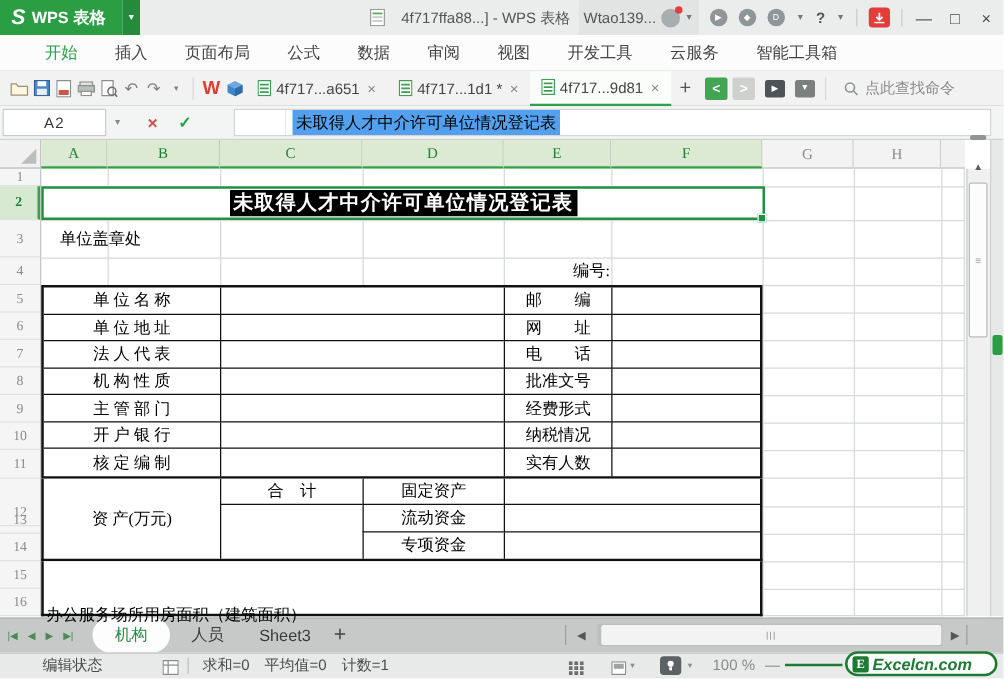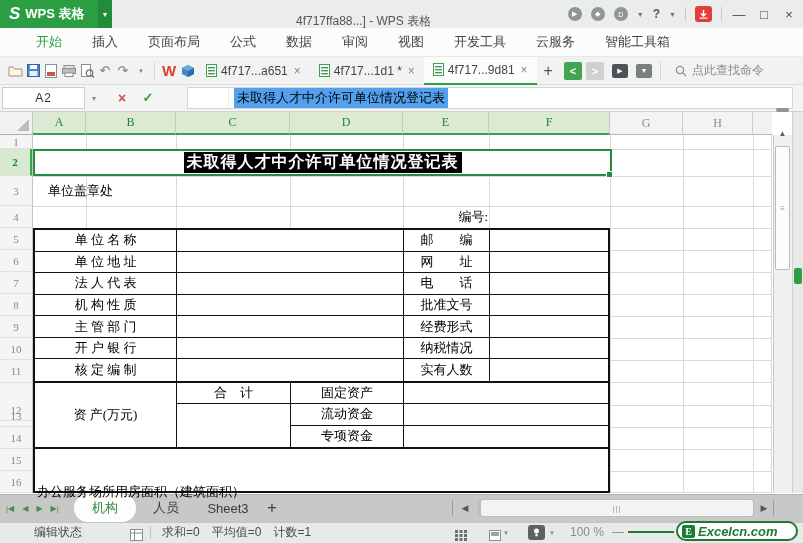--- a/index.html
+++ b/index.html
@@ -7,21 +7,21 @@
        font-family:"Liberation Sans",sans-serif;background:#fff;
        -webkit-font-smoothing:antialiased;}
   .abs{position:absolute;}
   
   .titlebar{left:0;top:0;width:803px;height:28px;background:#ebedec;}
   .logo-block{left:0;top:0;width:98px;height:28px;background:#2b9e44;display:flex;align-items:center;}
   .logo-s{font-weight:bold;font-style:italic;font-size:17px;color:#fff;margin:0 5px 0 9px;}
   .logo-text{font-size:13px;font-weight:bold;color:#fff;}
   .logo-dd{left:98px;top:0;width:14px;height:28px;background:#238b39;color:#fff;font-size:7px;
            display:flex;align-items:center;justify-content:center;}
-  .doc-title{left:296px;top:0;height:28px;display:flex;align-items:center;gap:13px;color:#555;font-size:12px;flex-direction:column;}
+  .doc-title{left:296px;top:0;height:28px;display:flex;align-items:center;gap:13px;color:#555;font-size:12px;}
   .tb-right{right:6px;top:0;height:28px;display:flex;align-items:center;gap:9px;}
   .user-chip{display:flex;align-items:center;gap:4px;font-size:12px;color:#555;background:#e2e4e3;height:28px;padding:0 4px;}
   .avatar{position:relative;width:15px;height:15px;border-radius:50%;background:#a8adb0;}
   .avatar::after{content:"";position:absolute;right:-2px;top:-2px;width:6px;height:6px;border-radius:50%;background:#e23d3a;}
   .dd{font-size:7px;color:#777;}
   .circ{width:14px;height:14px;border-radius:50%;background:#8f9598;display:flex;align-items:center;justify-content:center;color:#fff;font-size:7px;}
   .help-q{font-size:12px;color:#555;font-weight:bold;}
   .dl-btn{width:17px;height:16px;background:#e23d3a;border-radius:3px;display:flex;align-items:center;justify-content:center;}
   .vsep{width:1px;height:14px;background:#c9c9c9;}
   .winbtn{font-size:13px;color:#4a4a4a;width:16px;text-align:center;}
@@ -142,20 +142,25 @@
     <div class="abs doc-title">
       <svg width="12" height="14" viewBox="0 0 12 14">
         <rect x="0.5" y="0.5" width="11" height="13" fill="#fff" stroke="#9aa09d"></rect>
         <rect x="2" y="3" width="8" height="1.5" fill="#5fae67"></rect>
           <rect x="2" y="6" width="8" height="1.5" fill="#c9cdca"></rect>
         <rect x="2" y="9" width="8" height="1.5" fill="#c9cdca"></rect>
         </svg>
       <span>4f717ffa88...] - WPS 表格</span>
     </div>
     <div class="abs tb-right">
+      <span class="user-chip">
+        <span>Wtao139...</span>
+        <span class="avatar"></span>
+        <span class="dd">▼</span>
+      </span>
       <span class="circ">▶</span>
       <span class="circ">◆</span>
       <span class="circ">D</span>
       <span class="dd">▼</span>
       <span class="help-q">?</span>
       <span class="dd">▼</span>
       <span class="vsep"></span>
       <span class="dl-btn">
         <svg width="9" height="9" viewBox="0 0 9 9">
             <path d="M4.5 0 v5 M2 3.5 L4.5 6 L7 3.5" stroke="#fff" stroke-width="1.4" fill="none"></path>

